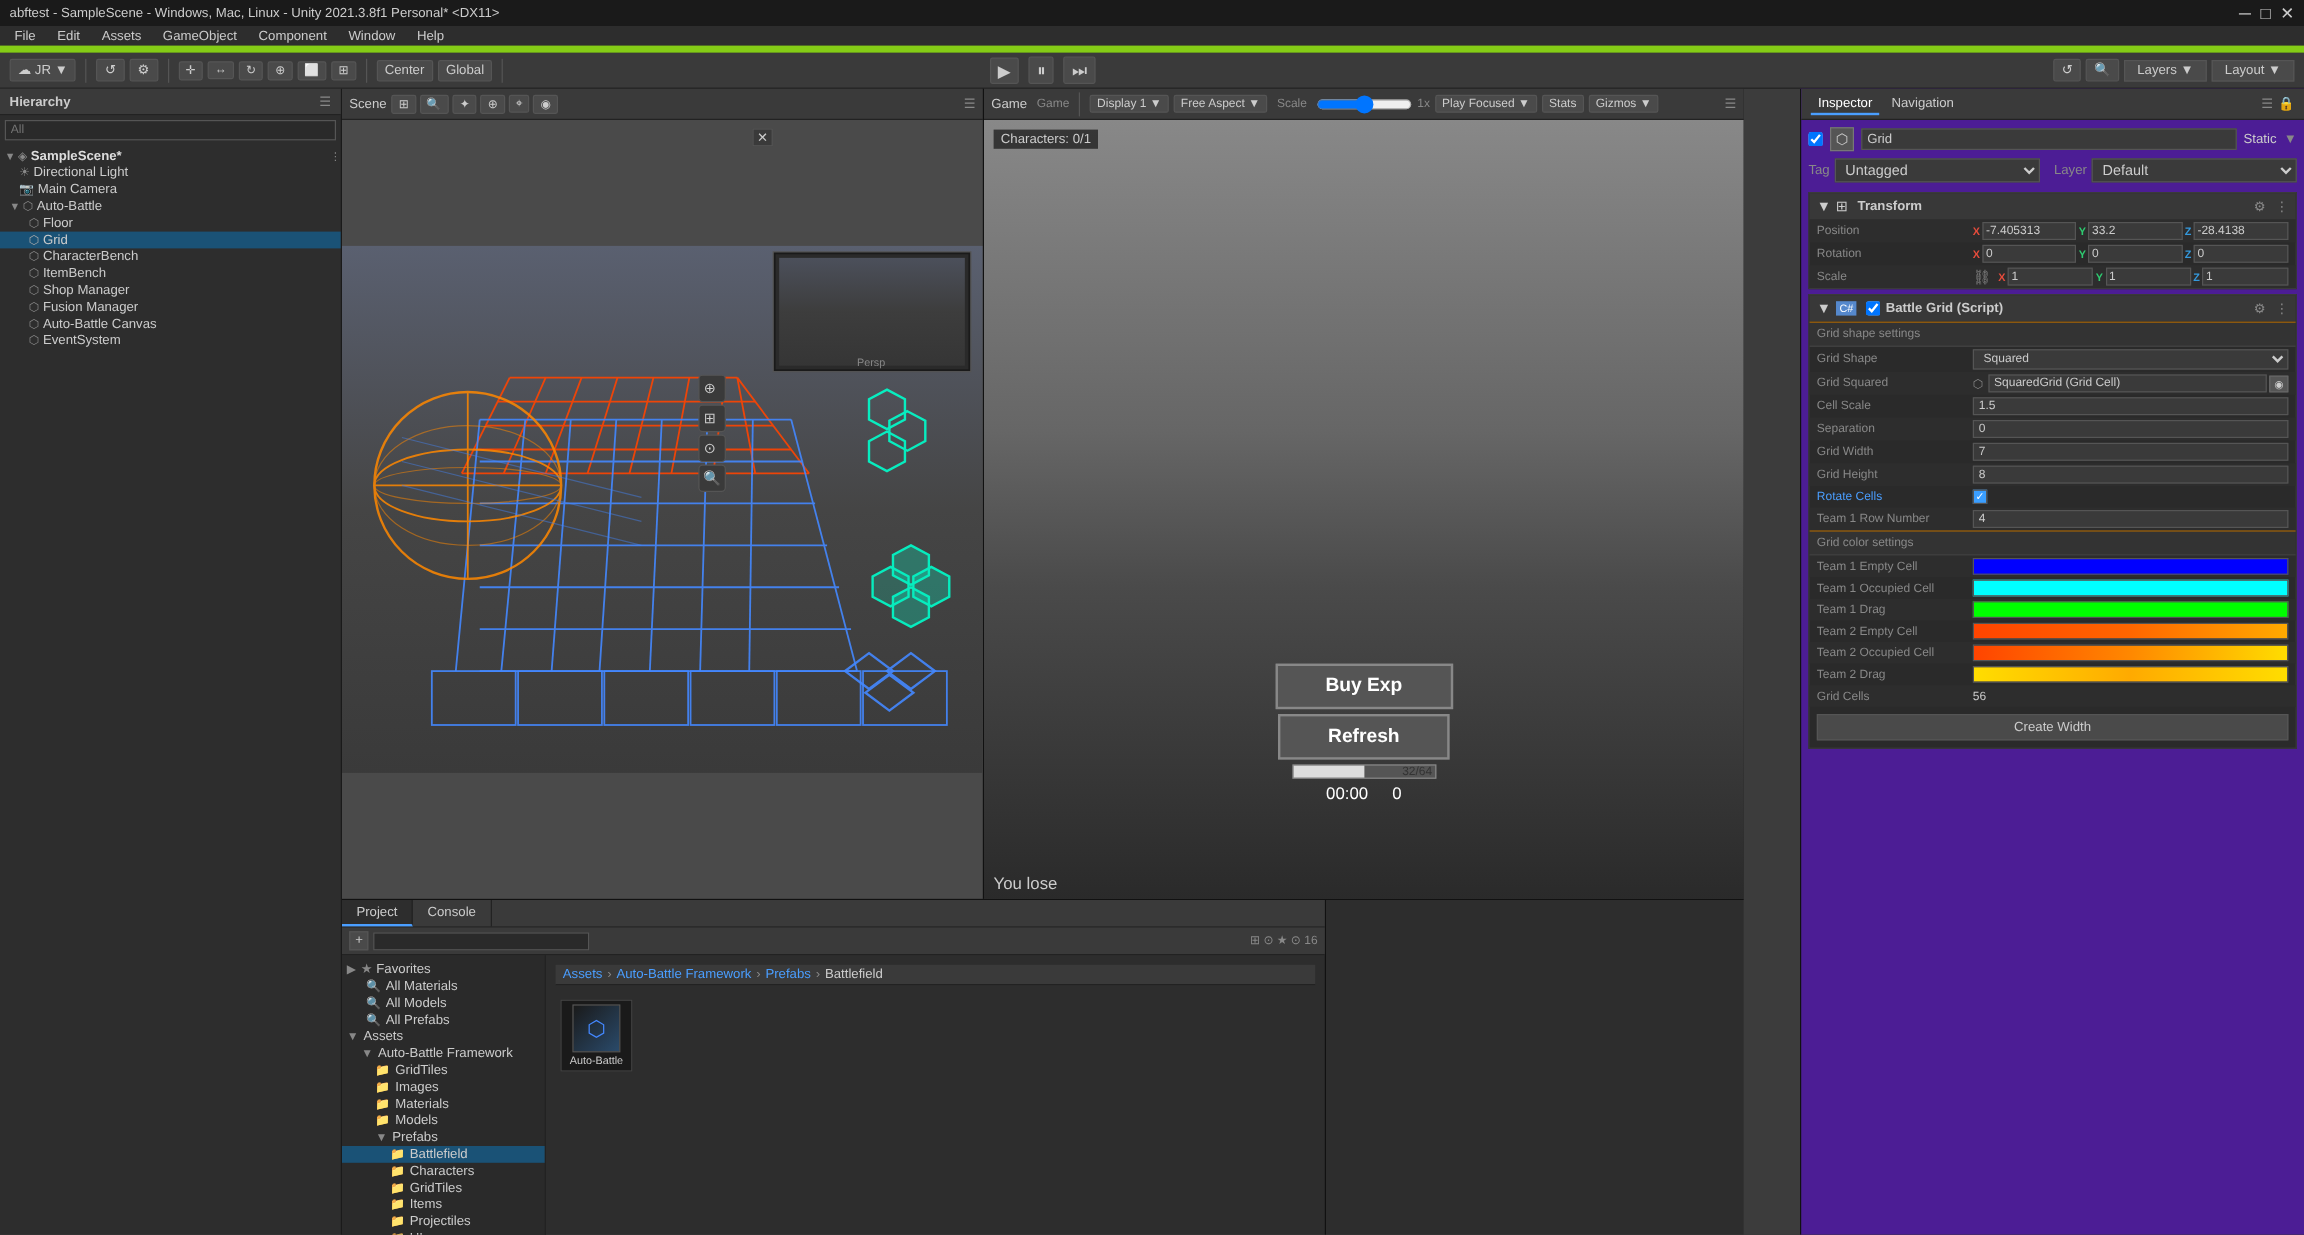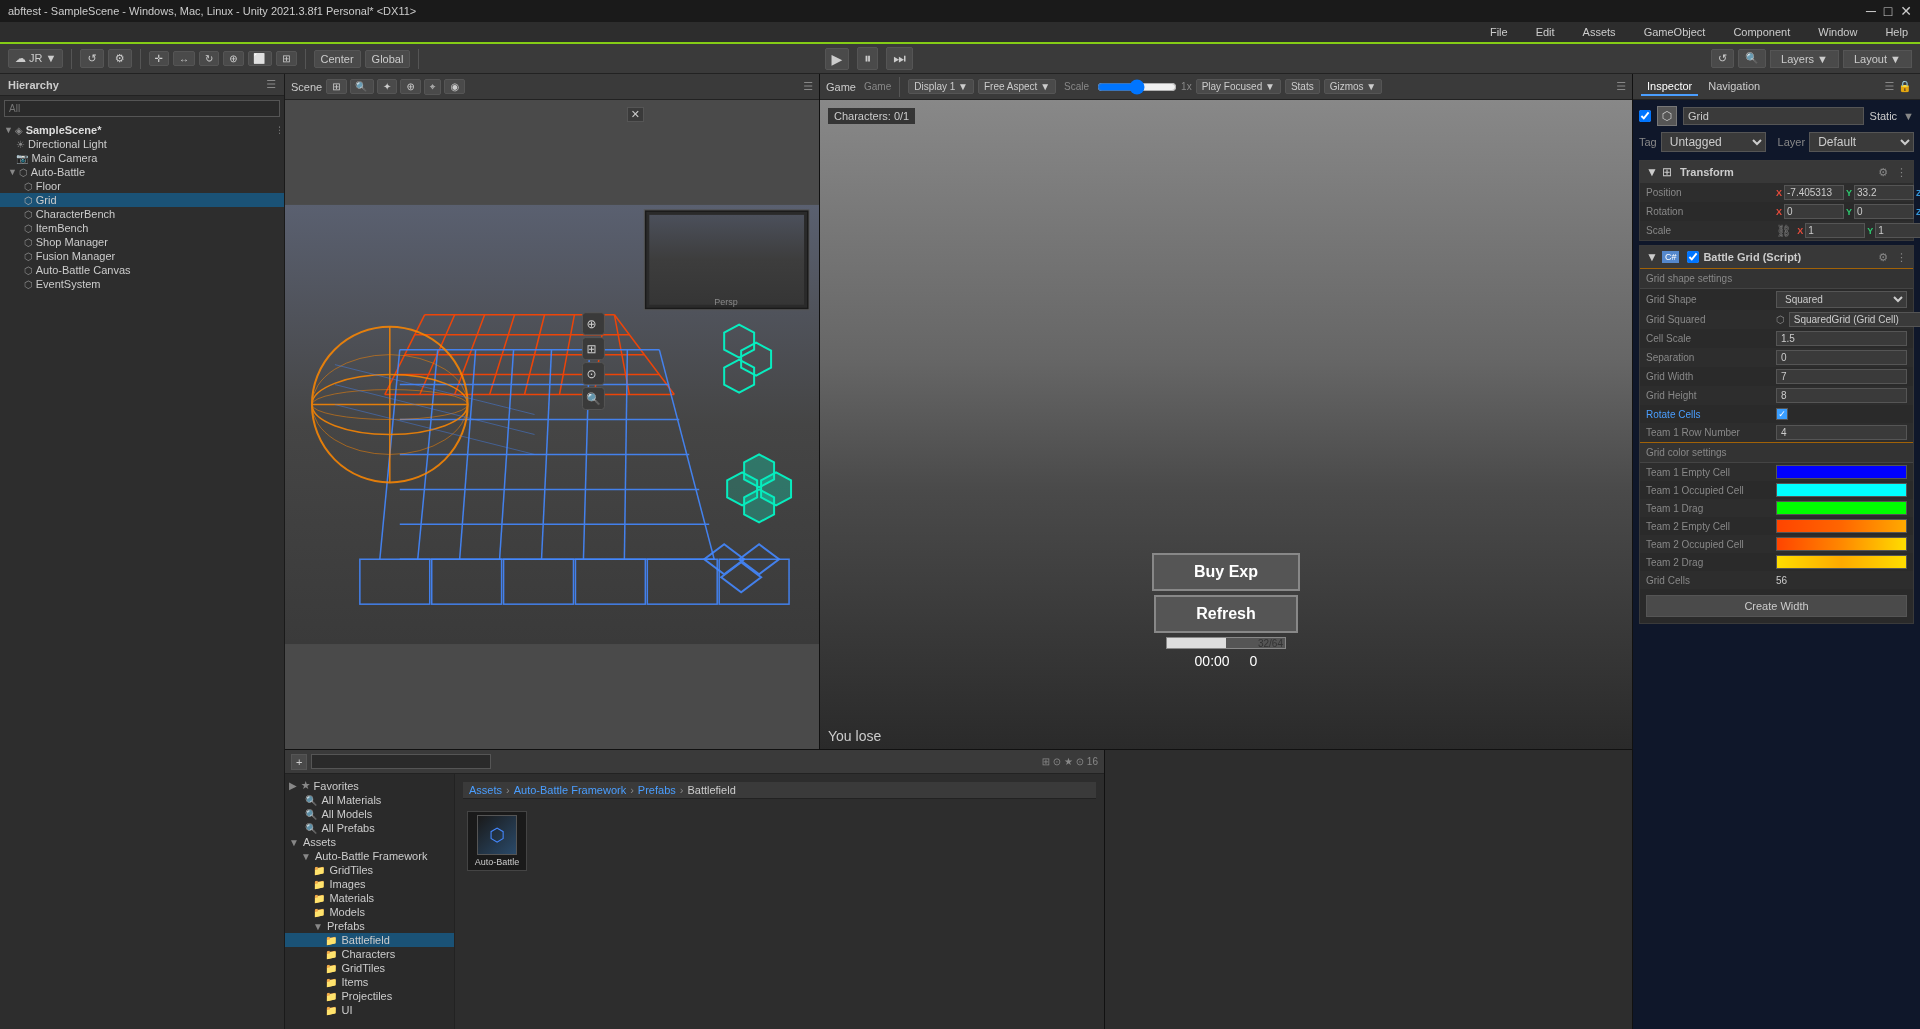--- a/index.html
+++ b/index.html
@@ -5,21 +5,21 @@
     * { box-sizing: border-box; margin: 0; padding: 0; }
     body { background: #3c3c3c; color: #ccc; font-family: 'Segoe UI', Arial, sans-serif; font-size: 11px; overflow: hidden; width: 1920px; height: 1029px; }
 
     
     #titlebar { background: #1a1a1a; height: 22px; display: flex; align-items: center; padding: 0 8px; justify-content: space-between; }
     #titlebar .title { color: #ccc; font-size: 11px; }
     #titlebar .controls { display: flex; gap: 8px; }
     #titlebar .controls span { color: #ccc; font-size: 14px; cursor: pointer; }
 
     
-    #menubar { background: #2d2d2d; height: 22px; display: flex; align-items: center; padding: 0 4px; gap: 12px; border-bottom: 2px solid #84cc16; justify-content: flex-end; }
+    #menubar { background: #2d2d2d; height: 22px; display: flex; align-items: center; padding: 0 4px; gap: 2px; border-bottom: 6px solid #84cc16; }
     #menubar .menu-item { color: #ccc; padding: 2px 8px; cursor: pointer; font-size: 11px; }
 
     
     #toolbar { background: #3a3a3a; height: 30px; display: flex; align-items: center; padding: 0 8px; gap: 4px; border-bottom: 1px solid #222; }
     .toolbar-btn { background: #4a4a4a; border: 1px solid #555; color: #ccc; padding: 2px 6px; cursor: pointer; font-size: 11px; border-radius: 2px; }
     .toolbar-separator { width: 1px; height: 20px; background: #555; margin: 0 4px; }
     .toolbar-play { font-size: 14px; }
     .toolbar-right { margin-left: auto; display: flex; align-items: center; gap: 4px; }
     .layers-btn { background: #4a4a4a; border: 1px solid #555; color: #ccc; padding: 2px 10px; cursor: pointer; font-size: 11px; }
 
@@ -79,21 +79,21 @@
     .proj-tree-item { display: flex; align-items: center; padding: 1px 4px; cursor: pointer; color: #ccc; font-size: 11px; }
     .proj-tree-item .proj-icon { margin-right: 4px; font-size: 10px; color: #888; }
     .asset-icon { width: 60px; height: 60px; background: #1a1a1a; border: 1px solid #444; display: inline-flex; align-items: center; justify-content: center; flex-direction: column; margin: 4px; cursor: pointer; }
     .asset-icon .icon-img { width: 40px; height: 40px; background: linear-gradient(45deg, #1a1a1a, #333); border: 1px solid #555; }
     .asset-label { font-size: 9px; color: #ccc; text-align: center; margin-top: 2px; }
     .breadcrumb { color: #888; font-size: 11px; padding: 2px 6px; background: #3a3a3a; border-bottom: 1px solid #222; display: flex; align-items: center; gap: 4px; }
     .breadcrumb span { color: #4a9eff; cursor: pointer; }
     .breadcrumb span:last-child { color: #ccc; cursor: default; }
 
     
-    #inspector { width: 288px; background: #0f172a; border-left: 1px solid #111; display: flex; flex-direction: column; overflow-y: auto; }
+    #inspector { width: 420px; background: #4c1d95; border-left: 1px solid #111; display: flex; flex-direction: column; overflow-y: auto; margin-left: 47px; }
     #inspector .panel-header { background: #3a3a3a; padding: 4px 8px; display: flex; align-items: center; justify-content: space-between; border-bottom: 1px solid #222; height: 26px; }
     .inspector-tabs { display: flex; gap: 4px; }
     .inspector-tab { color: #ccc; cursor: pointer; padding: 2px 6px; font-size: 11px; }
     .inspector-tab.active { border-bottom: 2px solid #4a9eff; color: #fff; }
 
     .inspector-content { padding: 6px; }
     .obj-header { display: flex; align-items: center; gap: 6px; margin-bottom: 6px; }
     .obj-icon { width: 20px; height: 20px; background: #555; border: 1px solid #777; display: flex; align-items: center; justify-content: center; font-size: 12px; }
     .obj-name-input { background: #3a3a3a; border: 1px solid #555; color: #ccc; padding: 2px 4px; flex: 1; font-size: 11px; }
     .static-label { color: #ccc; font-size: 11px; margin-left: auto; }
@@ -460,20 +460,24 @@
             </div>
           </div>
 
           <div class="you-lose">You lose</div>
         </div>
       </div>
     </div>
 
     <div id="bottom-panels">
       <div id="project-console">
+        <div class="tabs">
+          <div class="tab-btn active">Project</div>
+          <div class="tab-btn">Console</div>
+        </div>
         <div class="project-toolbar">
           <button style="background:#4a4a4a;border:1px solid #555;color:#ccc;padding:1px 4px;cursor:pointer;font-size:11px">+</button>
           <input type="text" class="search-box" placeholder="" style="">
           <span style="margin-left:auto;color:#888;font-size:10px">⊞ ⊙ ★ ⊙ 16</span>
         </div>
         <div class="project-content">
 
           <div class="project-sidebar">
 
             <div class="proj-tree-item">

